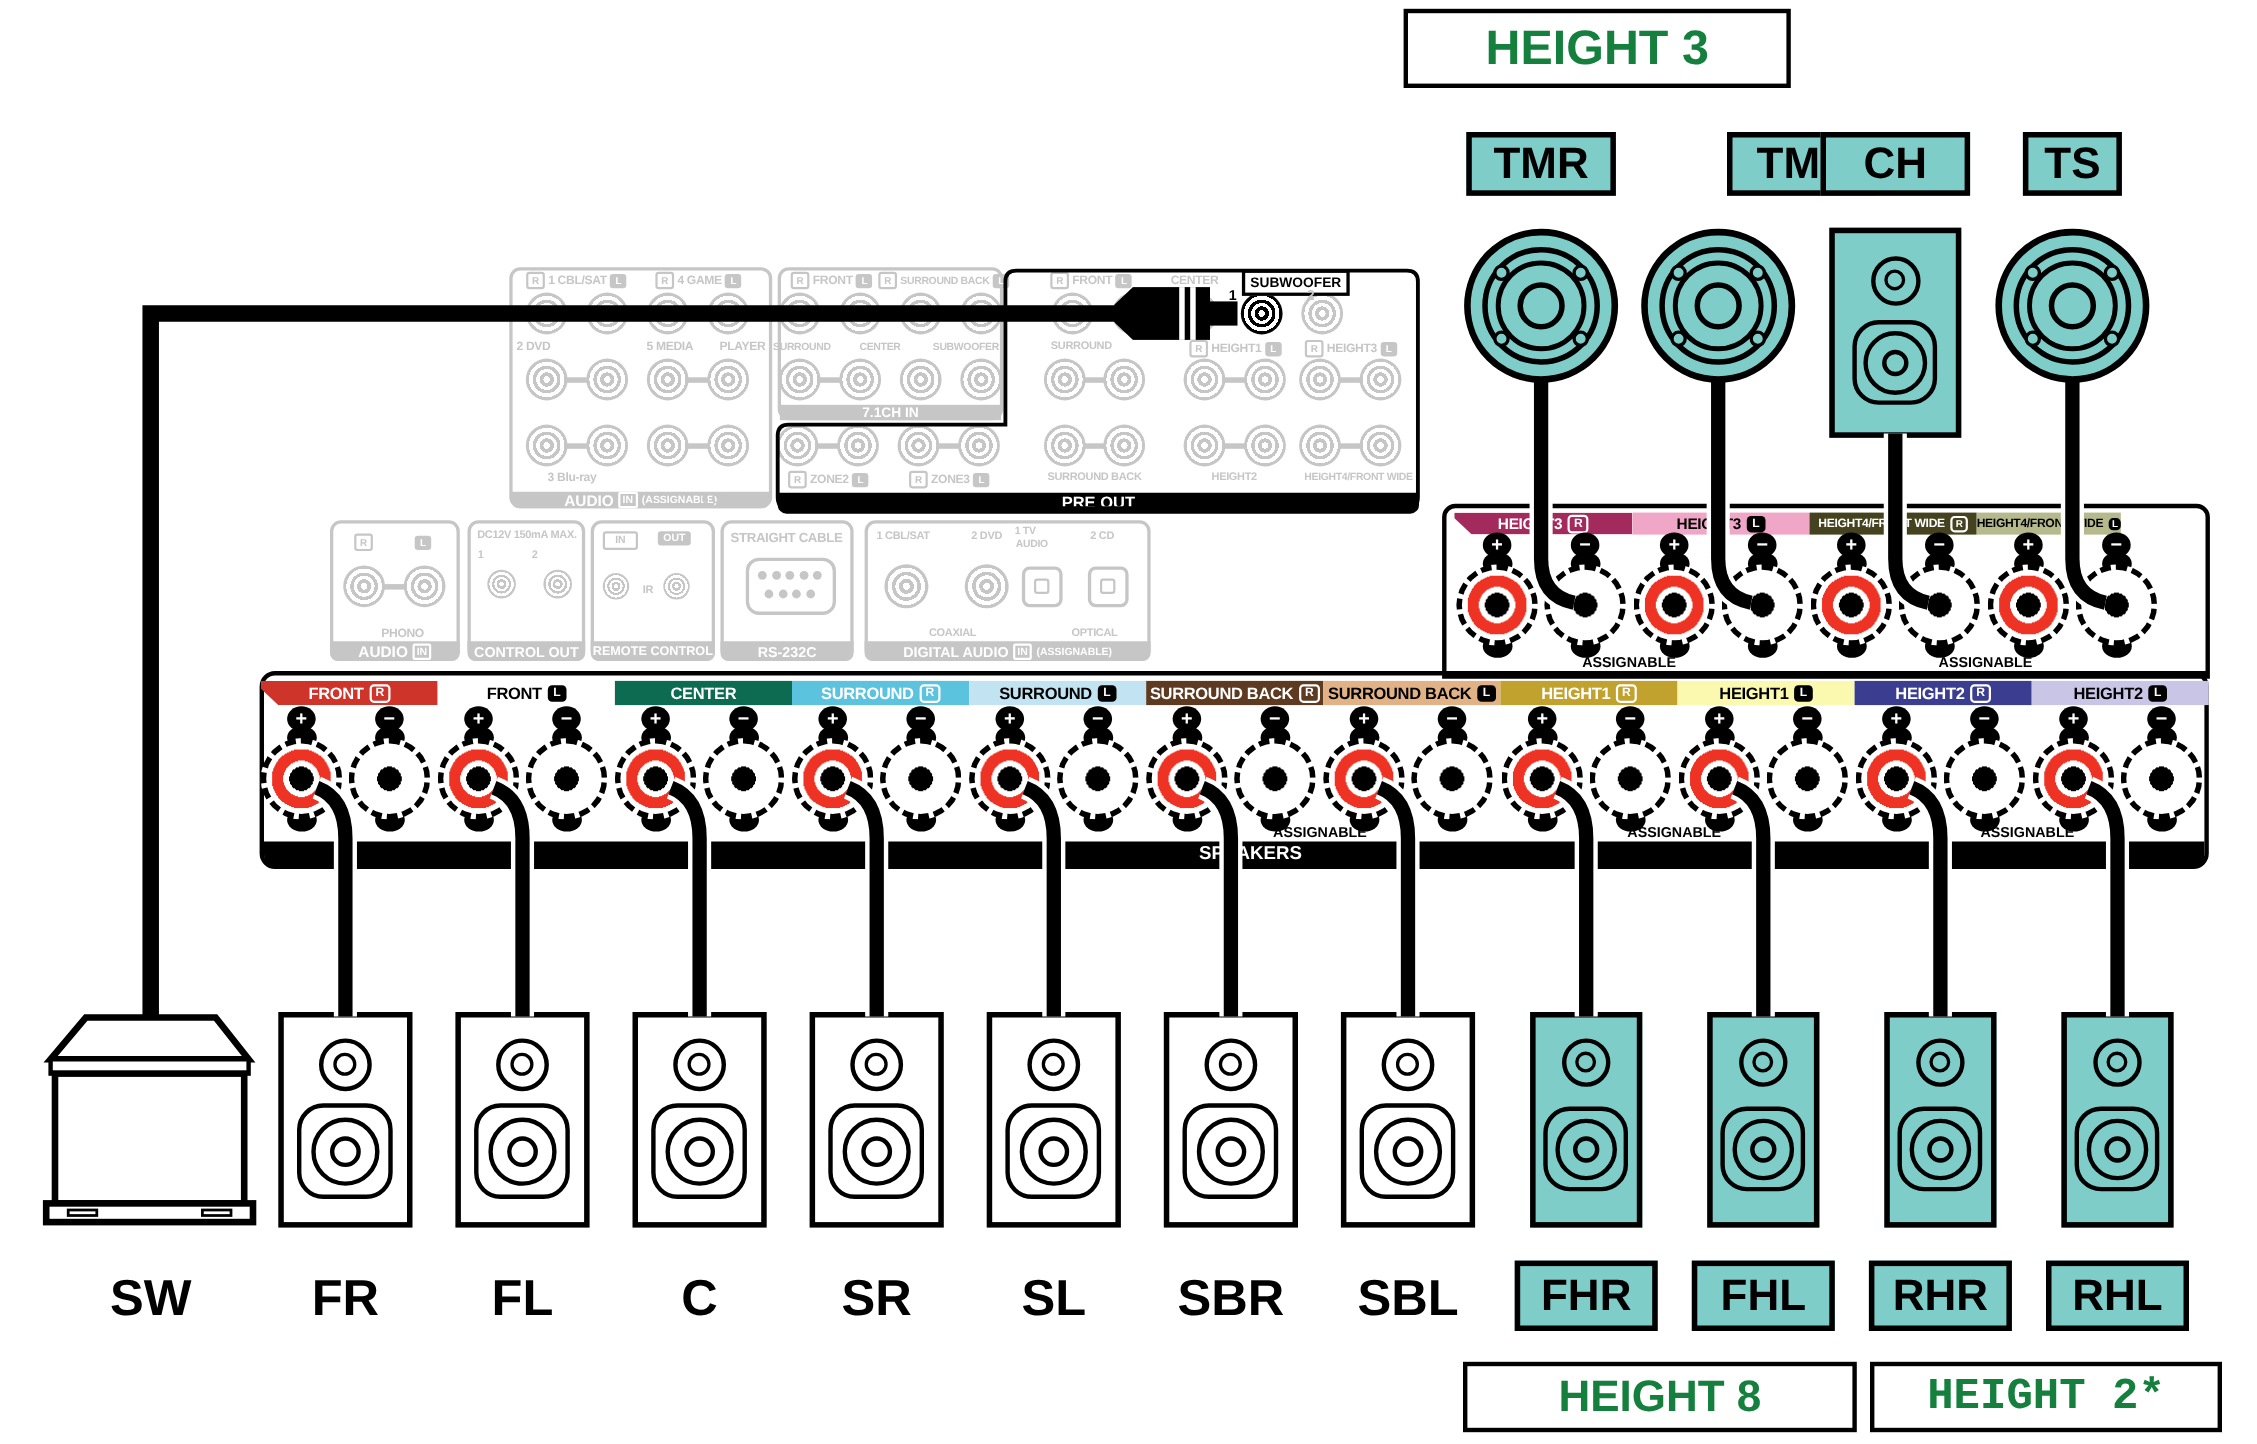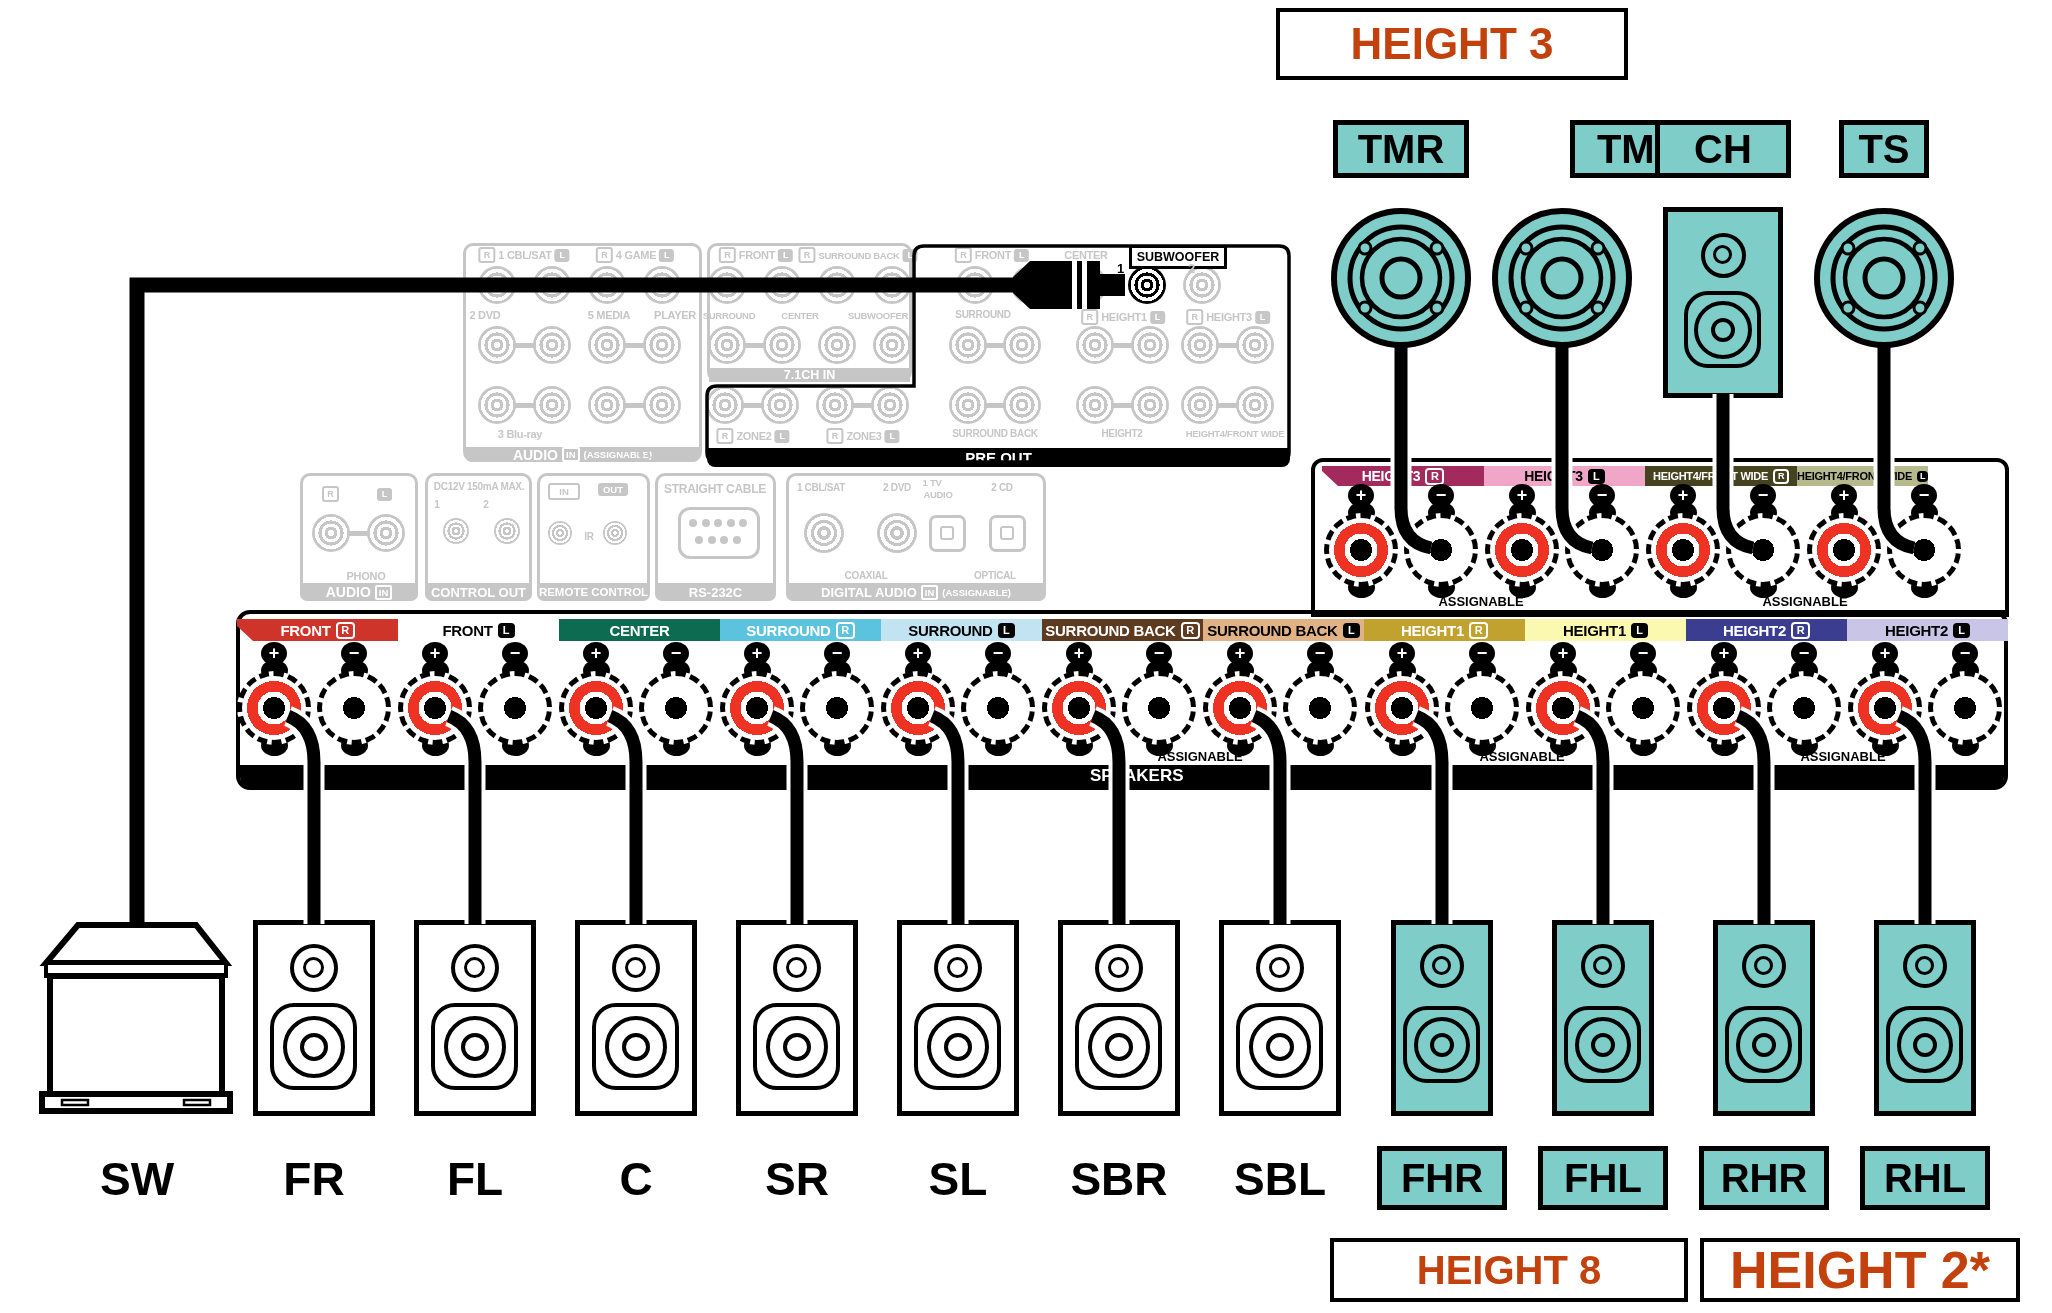--- a/index.html
+++ b/index.html
@@ -1,19 +1,19 @@
 <!DOCTYPE html>
 <html style="--teal: #7ecdc9; --ghost: #c6c6c6;"><head>
 <meta charset="utf-8">
 <style>
   html,body{margin:0;padding:0;background:#fff;}
   #stage{position:relative;width:2052px;height:1313px;background:#fff;overflow:hidden;
          font-family:"Liberation Sans",sans-serif;font-weight:bold;}
   .abs{position:absolute;}
-  .banner{position:absolute;border:4px solid #000;background:#fff;color:#c2410c;
+  .banner{position:absolute;border:4px solid #000;background:#fff;color:#15803d;
           display:flex;align-items:center;justify-content:center;font-size:44px;letter-spacing:0px;}
   .tealtag{position:absolute;border:5px solid #000;background:var(--teal);color:#000;
            display:flex;align-items:center;justify-content:center;font-size:40px;}
   .tag{position:absolute;display:flex;align-items:center;justify-content:center;gap:5px;
        font-size:15px;letter-spacing:-0.3px;white-space:nowrap;}
   .tag.notch{clip-path:polygon(0 0,100% 0,100% 100%,16px 100%,0 calc(100% - 15px));}
   .bR{display:inline-block;border:2px solid currentColor;border-radius:4px;width:15px;height:13px;
       line-height:13px;text-align:center;font-size:11px;}
   .bL{display:inline-block;background:#000;color:#fff;border-radius:4px;width:17px;height:15px;
       line-height:15px;text-align:center;font-size:11px;}
@@ -44,21 +44,21 @@
   svg{position:absolute;left:0;top:0;z-index:50;pointer-events:none;}
   .z1{z-index:1}.z2{z-index:2}.z5{z-index:5}.z6{z-index:6}.z10{z-index:10}
 </style>
 </head>
 <body>
 
 <div id="stage">
 
   <div class="banner z10" style="left:1276px;top:8px;width:344px;height:64px;">HEIGHT 3</div>
   <div class="banner z10" style="left:1330px;top:1238px;width:350px;height:56px;font-size:40px;">HEIGHT 8</div>
-  <div class="banner z10" style="left:1700px;top:1238px;width:312px;height:56px;font-size:52px;">HEIGHT 2*</div>
+  <div class="banner z10" style="left:1700px;top:1238px;width:312px;height:56px;font-size:40px;font-family:Liberation Mono, monospace;">HEIGHT 2*</div>
 
   <div class="panel z5" style="left:236px;top:610px;width:1764px;height:172px;border-radius:14px;"></div>
   <div class="blackbar z6" style="left:240px;top:765px;width:1764px;height:22px;border-radius:0 0 10px 10px;">
     <span style="position:absolute;left:850px;font-size:17px;">SPEAKERS</span>
   </div>
 
   <div class="panel z5" style="left:1311px;top:458px;width:690px;height:148px;border-radius:12px 12px 0 0;border-bottom:7px solid #000;"></div>
 
   <div class="blackbar z2" style="left:707px;top:448px;width:583px;height:19px;border-radius:0 0 8px 8px;font-size:15px;">PRE OUT</div>
   <div class="abs z2" style="left:1129px;top:245px;width:92px;height:18px;border:3px solid #000;background:#fff;

